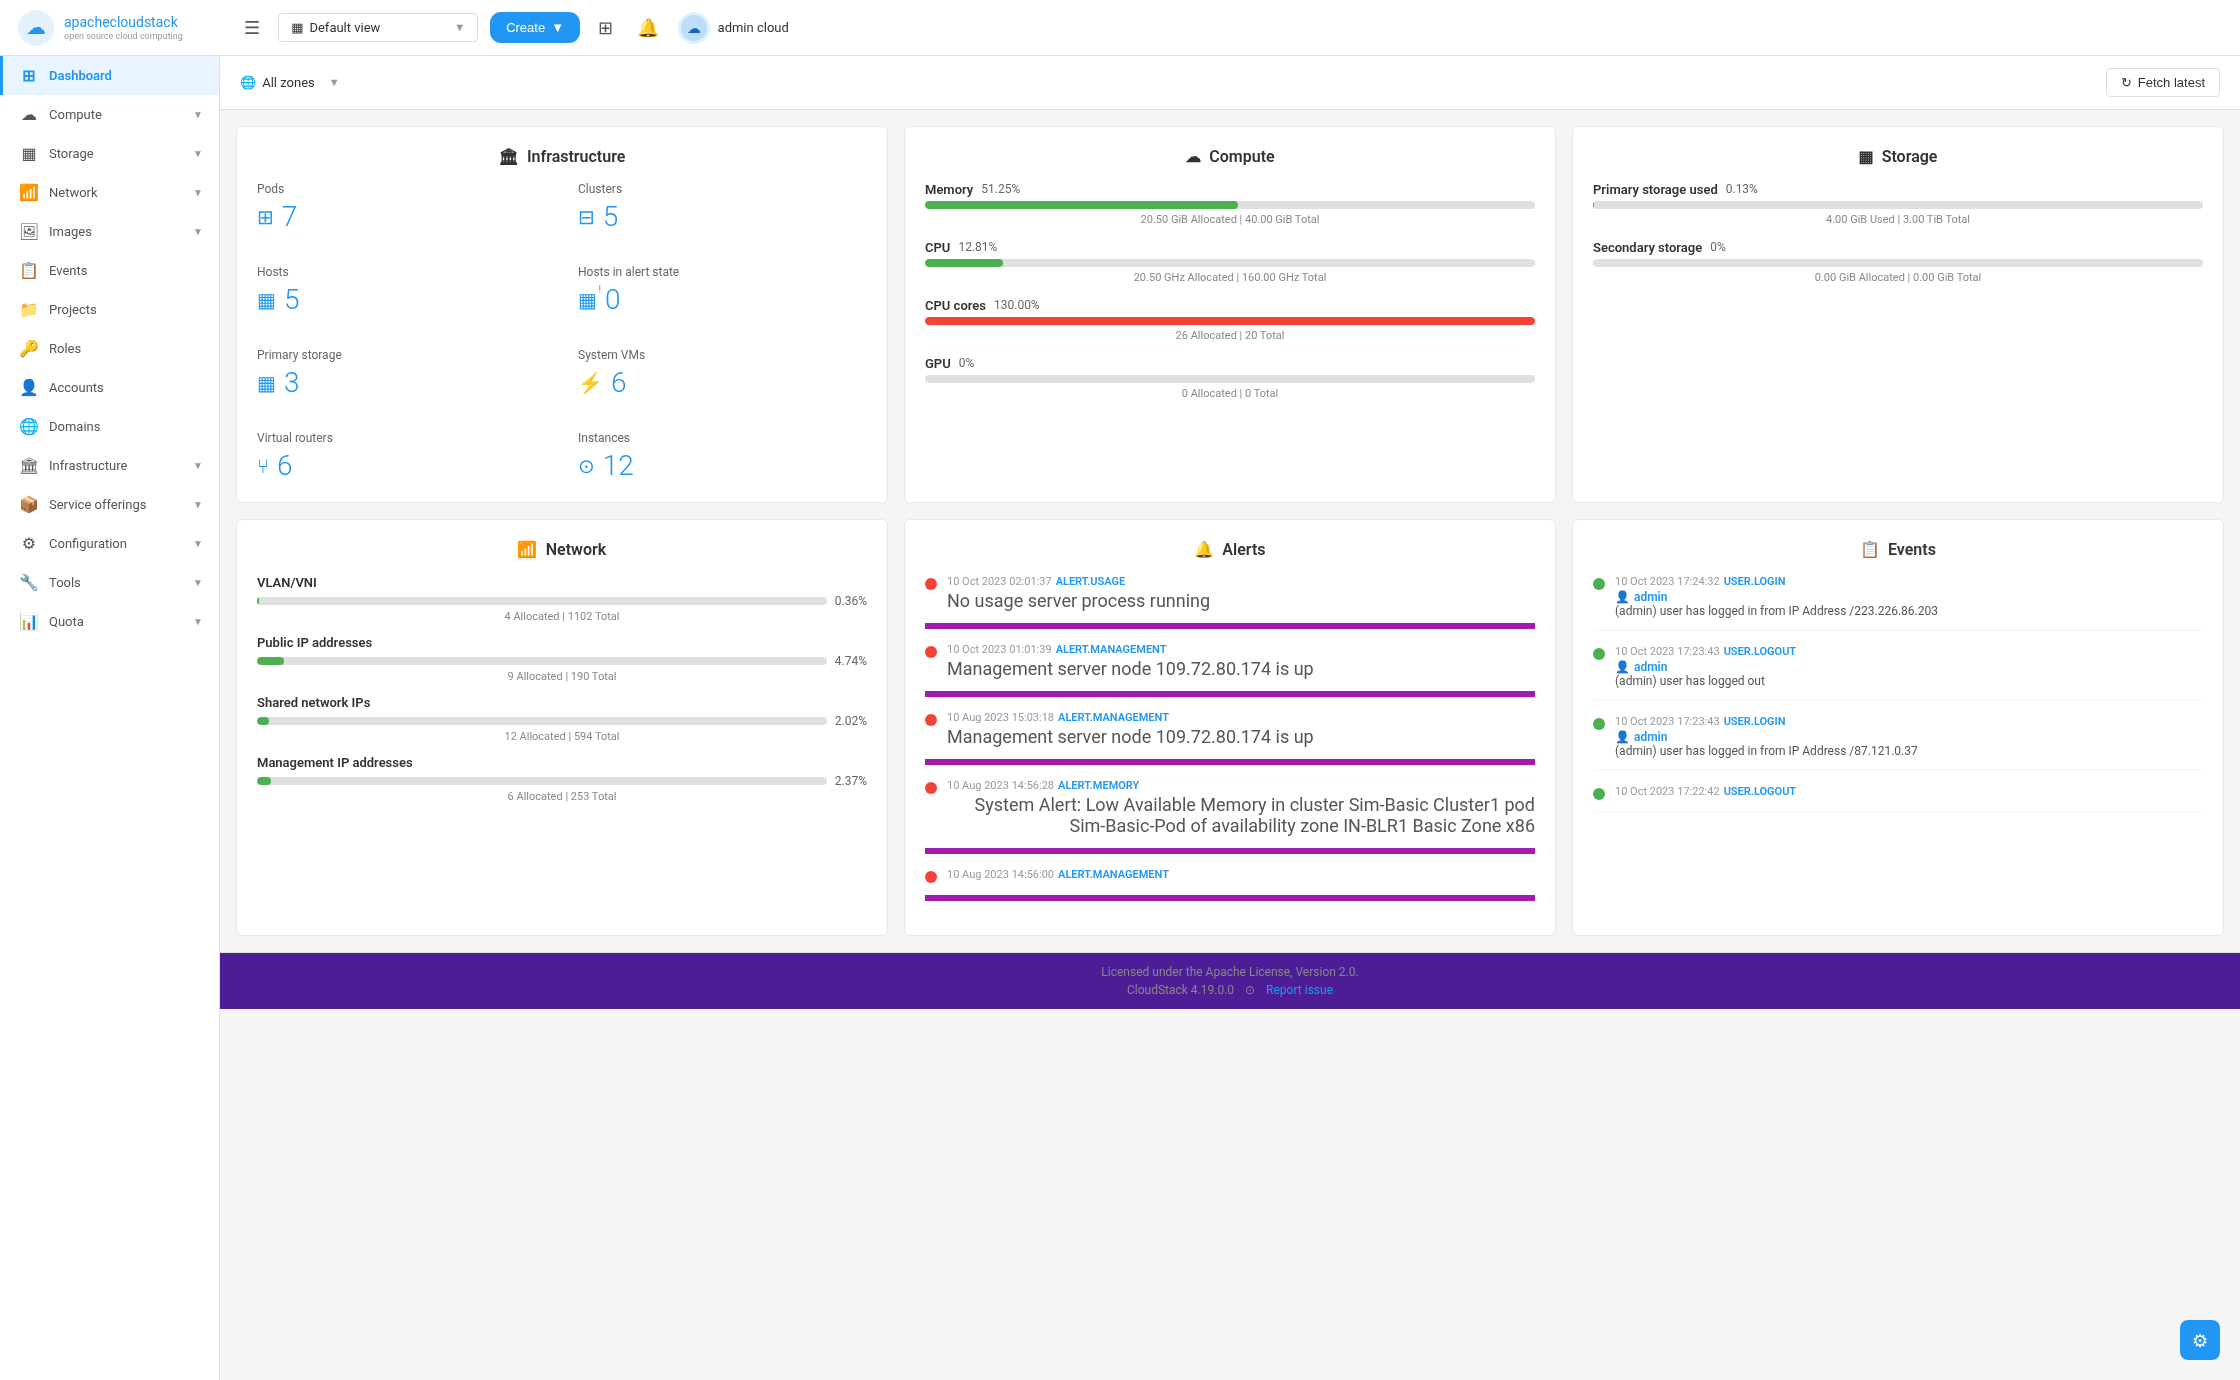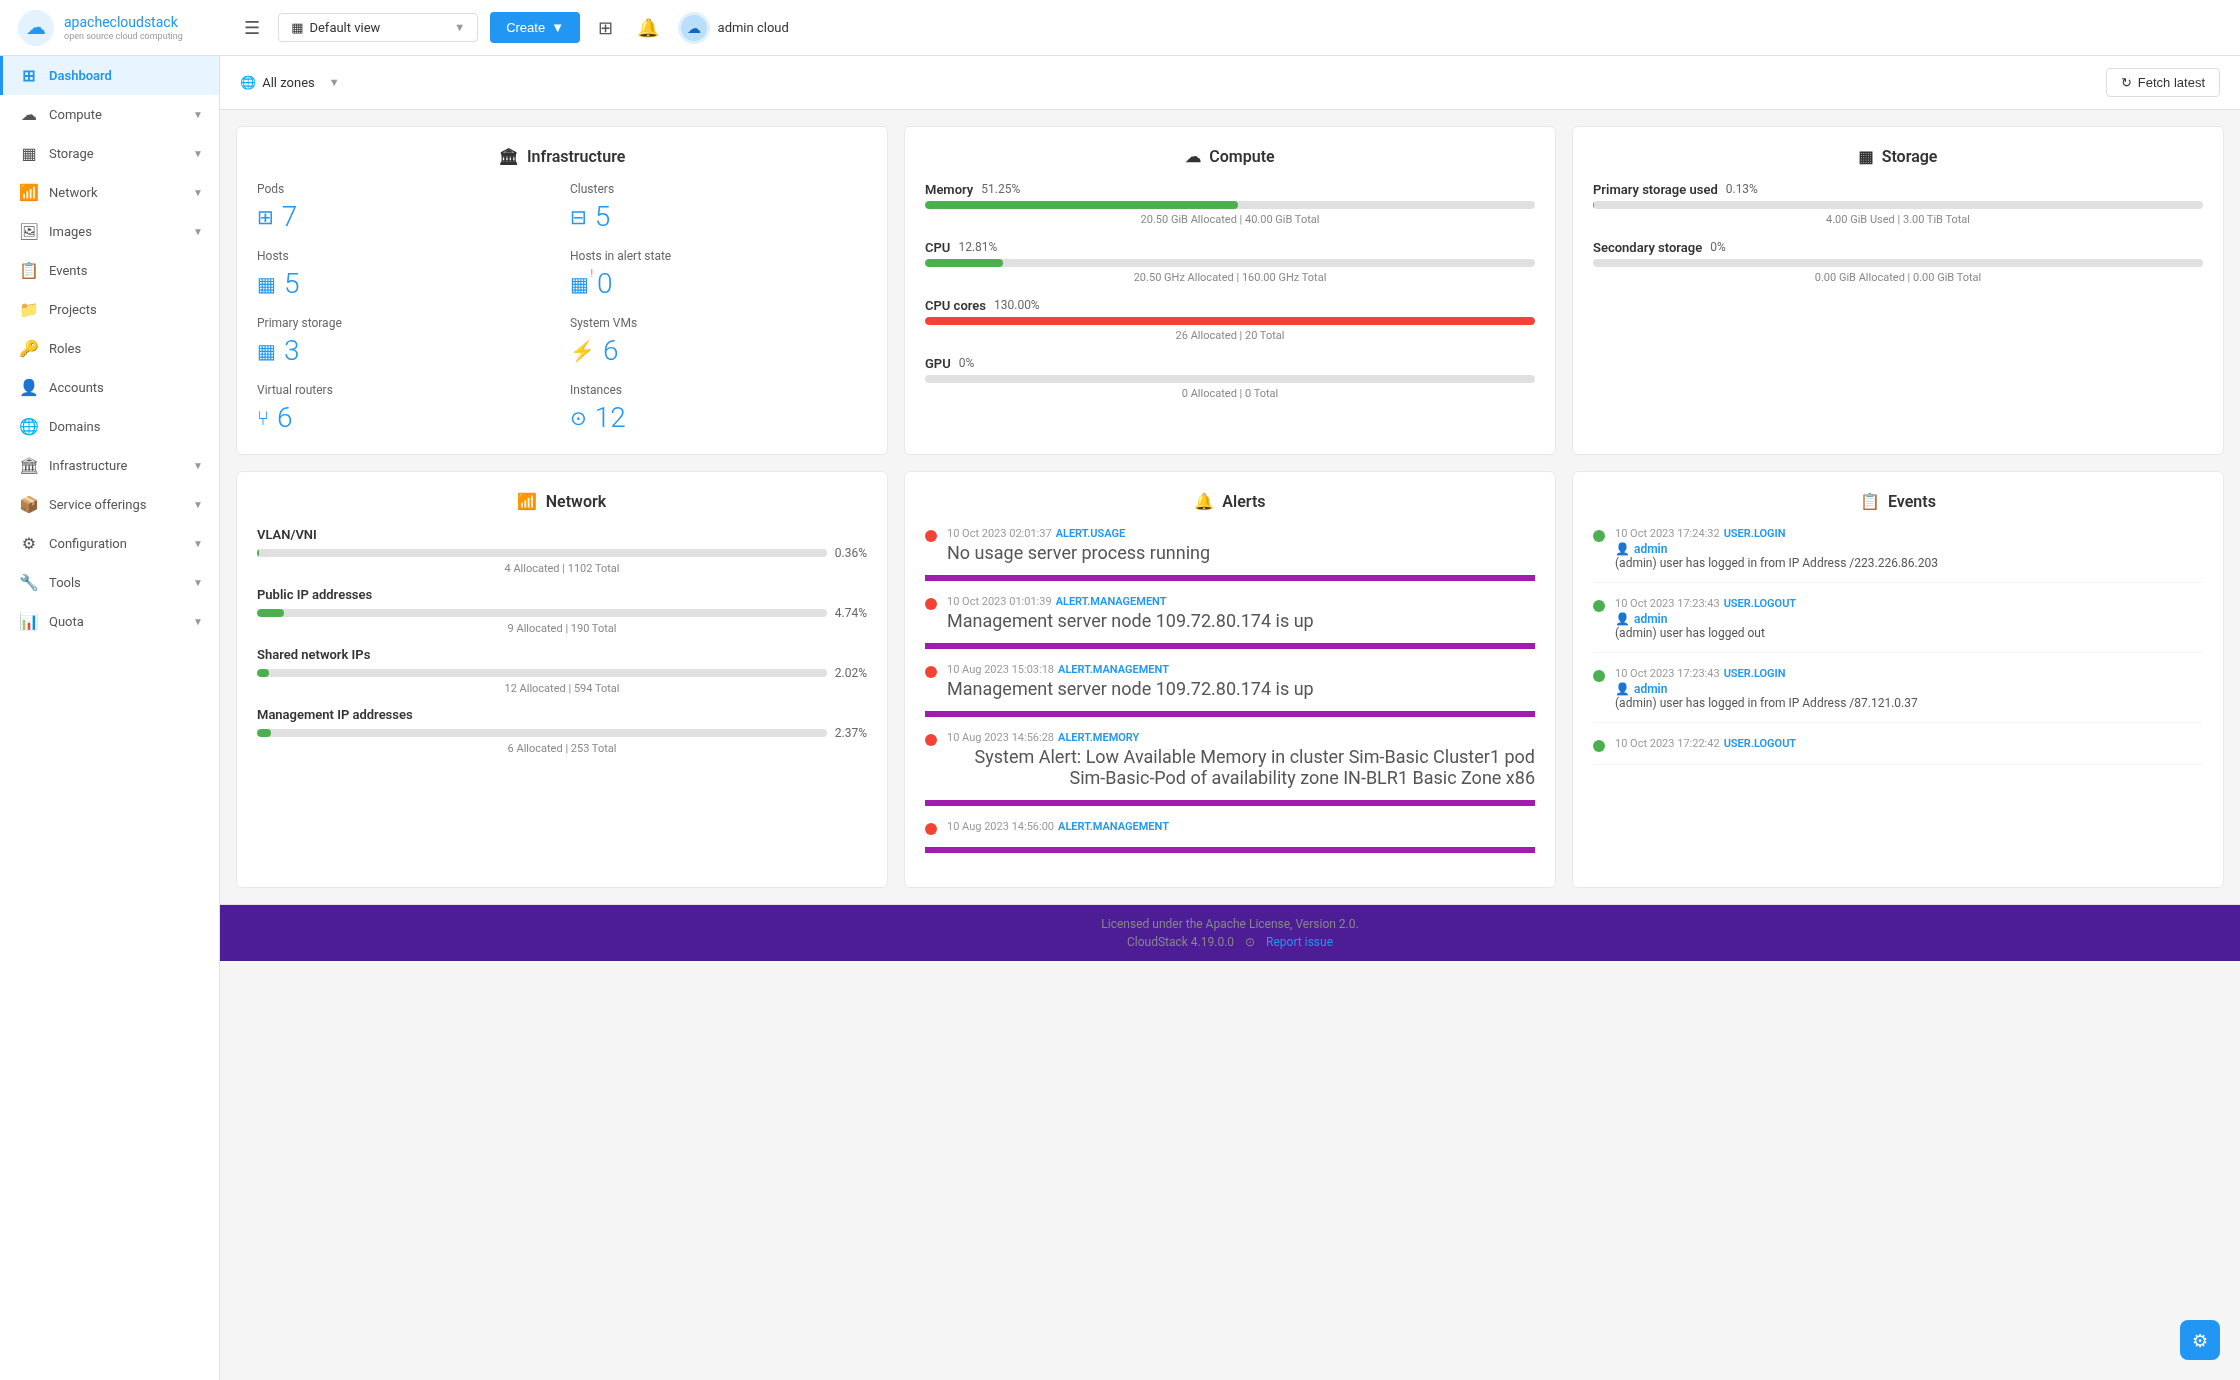--- a/index.html
+++ b/index.html
@@ -8,21 +8,21 @@
     
     .header { display: flex; align-items: center; height: 56px; background: #fff; border-bottom: 1px solid #e0e0e0; padding: 0 16px; gap: 12px; flex-shrink: 0; }
     .logo-area { display: flex; align-items: center; gap: 8px; width: 210px; }
     .logo-img { width: 40px; height: 40px; }
     .logo-text { display: flex; flex-direction: column; line-height: 1.2; }
     .logo-main { font-size: 14px; font-weight: 400; color: #2196F3; }
     .logo-sub { font-size: 9px; color: #999; }
     .hamburger-btn { background: none; border: none; cursor: pointer; padding: 6px; color: #555; font-size: 18px; }
     .view-select { display: flex; align-items: center; gap: 6px; border: 1px solid #ddd; border-radius: 4px; padding: 6px 12px; background: #fff; cursor: pointer; min-width: 200px; color: #333; font-size: 13px; }
     .header-right { display: flex; align-items: center; gap: 12px; }
-    .create-btn { background: #2196F3; color: #fff; border: none; border-radius: 4px; padding: 8px 16px; cursor: pointer; font-size: 13px; display: flex; align-items: center; gap: 6px; }
+    .create-btn { background: #2196F3; color: #fff; border: none; border-radius: 11px; padding: 8px 16px; cursor: pointer; font-size: 13px; display: flex; align-items: center; gap: 6px; }
     .icon-btn { background: none; border: none; cursor: pointer; padding: 6px; color: #555; font-size: 18px; }
     .user-area { display: flex; align-items: center; gap: 8px; cursor: pointer; }
     .user-avatar { width: 32px; height: 32px; border-radius: 50%; background: #e0f0ff; display: flex; align-items: center; justify-content: center; }
     .user-name { font-size: 13px; color: #333; }
 
     
     .main-layout { display: flex; flex: 1; overflow: hidden; }
 
     
     .sidebar { width: 220px; background: #fff; border-right: 1px solid #e0e0e0; overflow-y: auto; flex-shrink: 0; }
@@ -38,21 +38,21 @@
     .zone-bar { display: flex; align-items: center; justify-content: space-between; padding: 12px 20px; background: #fff; border-bottom: 1px solid #e0e0e0; }
     .zone-select { display: flex; align-items: center; gap: 6px; cursor: pointer; color: #333; font-size: 13px; }
     .fetch-btn { display: flex; align-items: center; gap: 6px; border: 1px solid #ddd; background: #fff; border-radius: 4px; padding: 6px 14px; cursor: pointer; font-size: 13px; color: #333; }
 
     
     .dashboard-grid { display: grid; grid-template-columns: 1fr 1fr 1fr; gap: 16px; padding: 16px; }
     .card { background: #fff; border-radius: 6px; border: 1px solid #e8e8e8; padding: 20px; }
     .card-title { font-size: 16px; font-weight: 600; color: #333; text-align: center; margin-bottom: 16px; display: flex; align-items: center; justify-content: center; gap: 8px; }
 
     
-    .infra-grid { display: grid; grid-template-columns: 1fr 1fr; gap: 16px; }
+    .infra-grid { display: grid; grid-template-columns: 1fr 1fr; gap: 32px; }
     .infra-item { display: flex; flex-direction: column; gap: 4px; }
     .infra-label { font-size: 12px; color: #666; }
     .infra-value { font-size: 28px; font-weight: 300; color: #2196F3; display: flex; align-items: center; gap: 8px; }
 
     
     .metric-item { margin-bottom: 14px; }
     .metric-header { display: flex; margin-bottom: 4px; gap: 8px; }
     .metric-label { font-size: 13px; font-weight: 600; color: #333; }
     .metric-pct { font-size: 12px; color: #666; }
     .progress-bar { height: 8px; background: #e0e0e0; border-radius: 4px; overflow: hidden; margin-bottom: 4px; }

